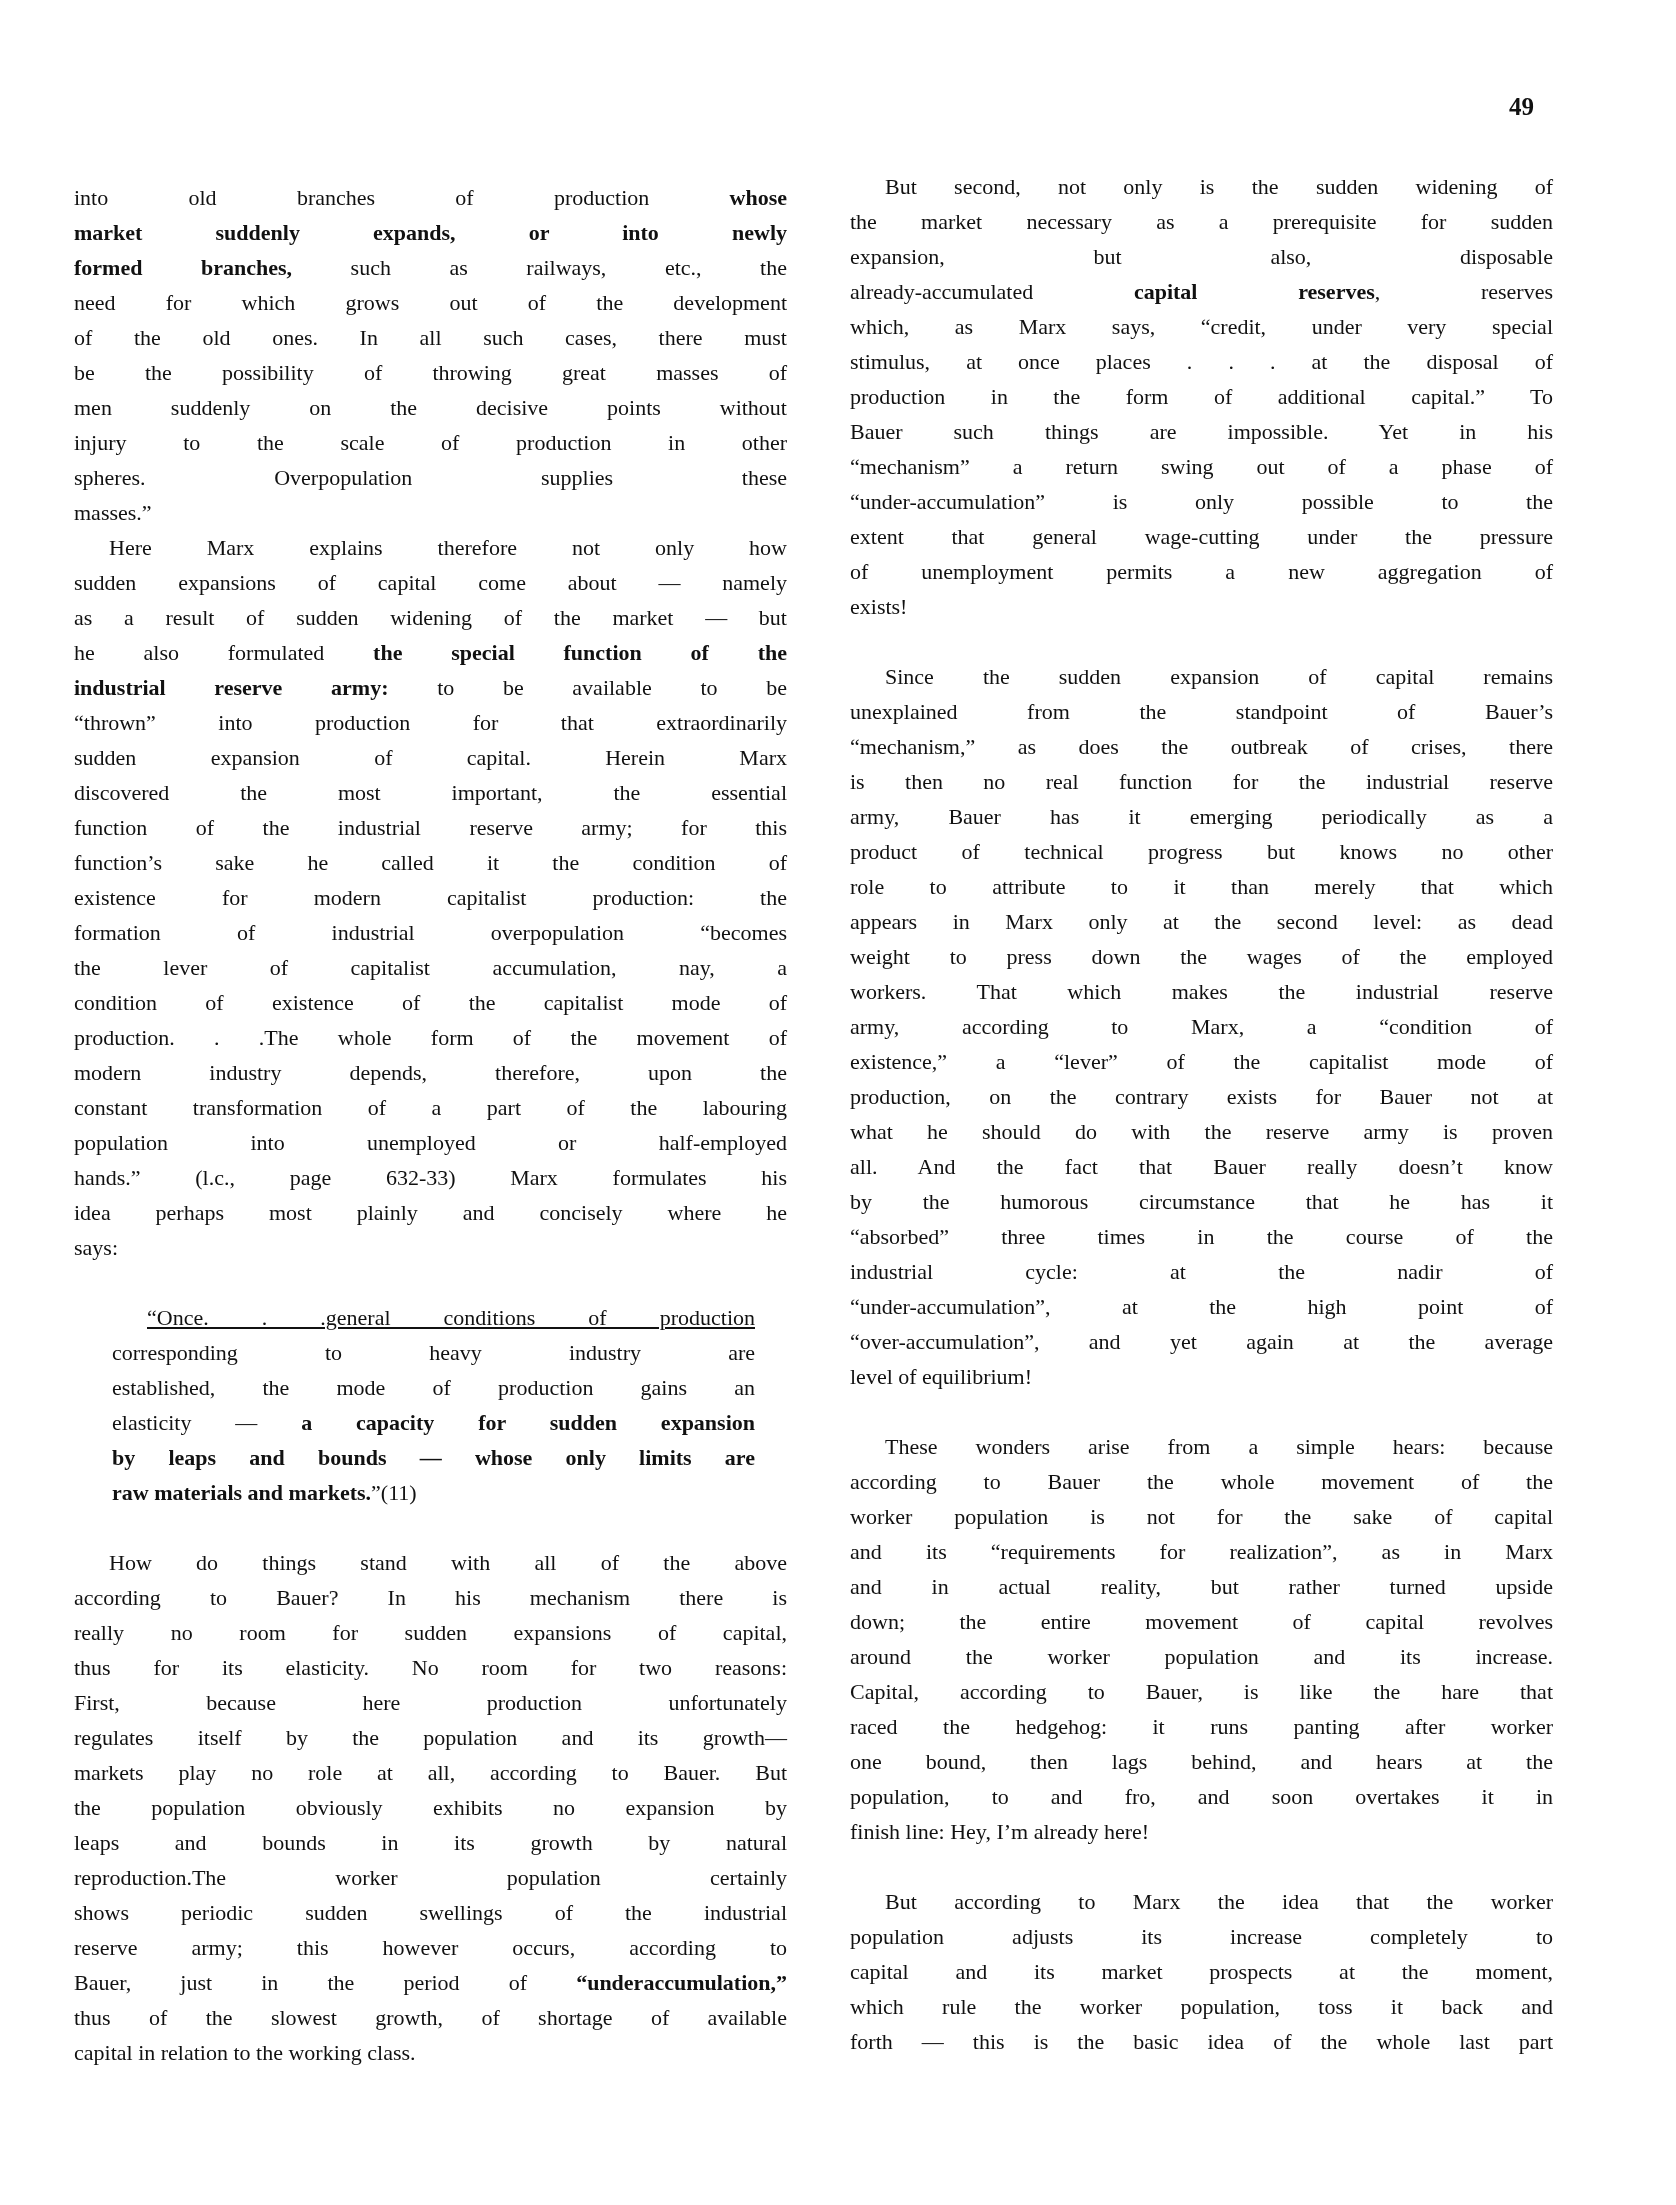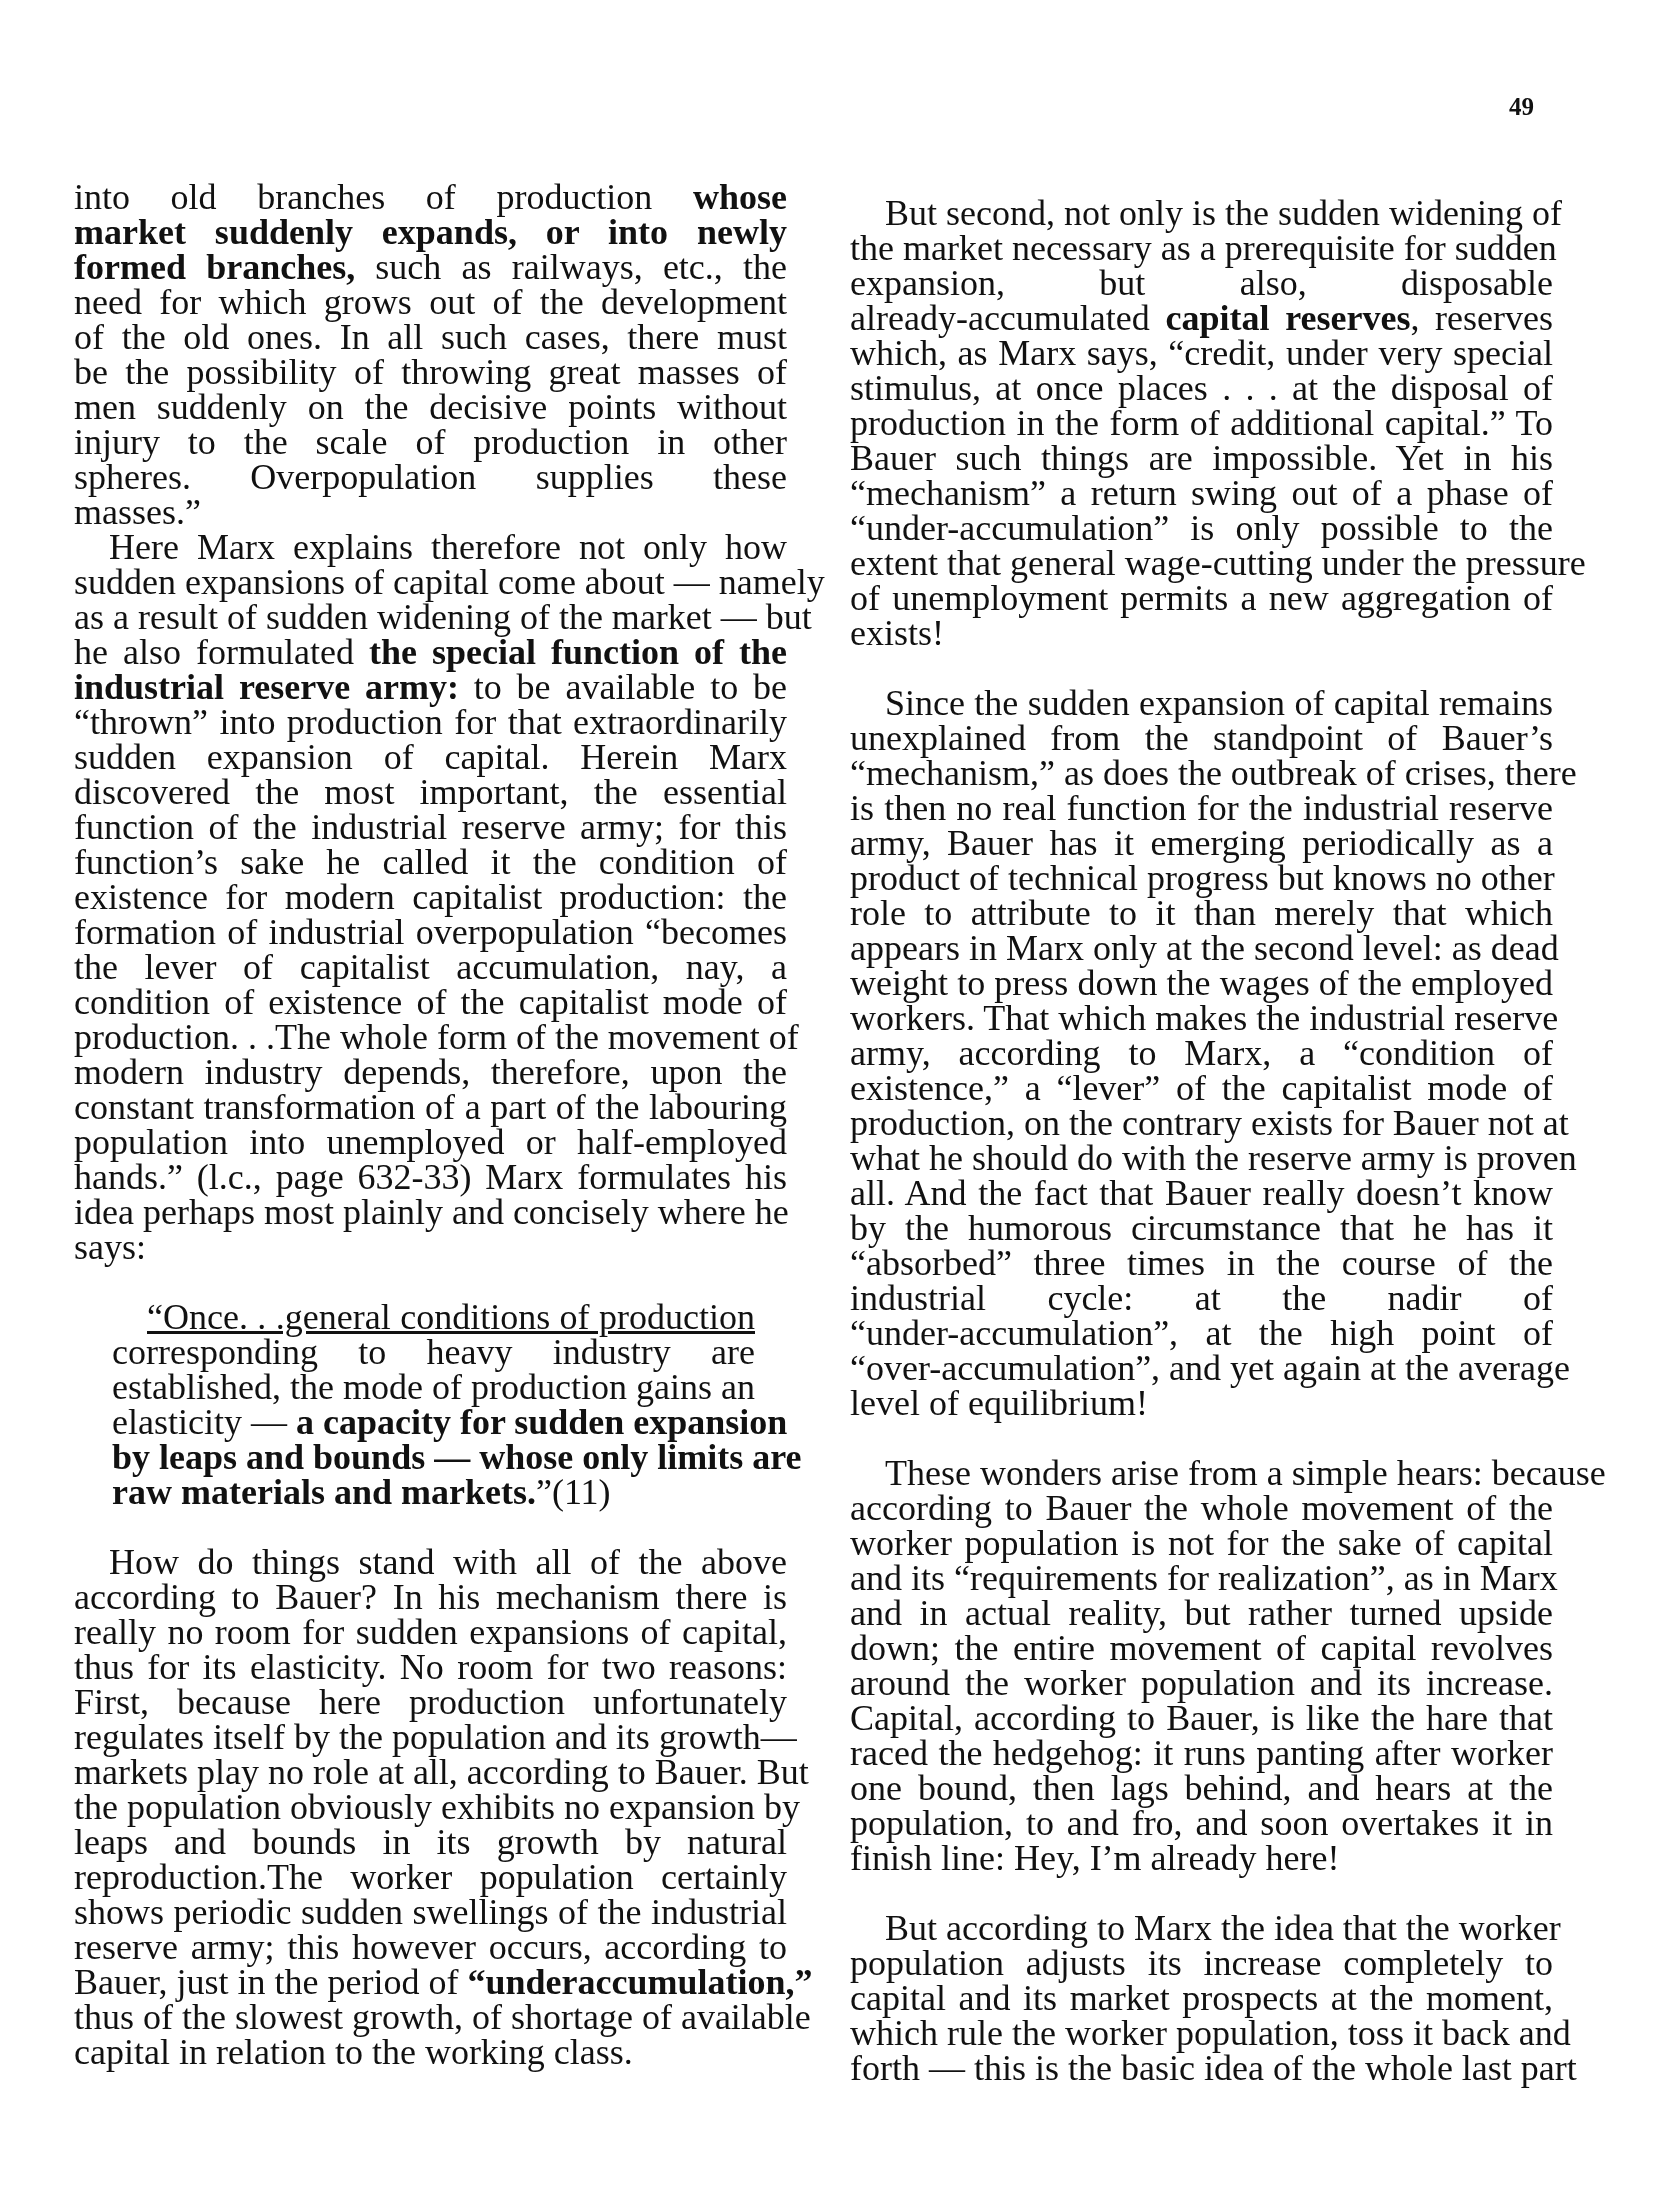--- a/index.html
+++ b/index.html
@@ -18,25 +18,25 @@
   .page-number {
     position: absolute;
     top: 90px;
     right: 142px;
     font-size: 25px;
     font-weight: bold;
     line-height: 34px;
   }
   .column {
     position: absolute;
-    font-size: 36px;
+    font-size: 22px;
     line-height: 35px;
   }
   #left-column  { left: 74px;  top: 180px; width: 713px; }
-  #right-column { left: 850px; top: 169px; width: 703px; margin-top: 27px; }
+  #right-column { left: 850px; top: 169px; width: 703px; }
 
   .para { margin: 0; }
   .para.gap-before { margin-top: 35px; }
 
   .line {
     display: block;
     white-space: nowrap;
     height: 35px;
     text-align: justify;
     text-align-last: justify;

